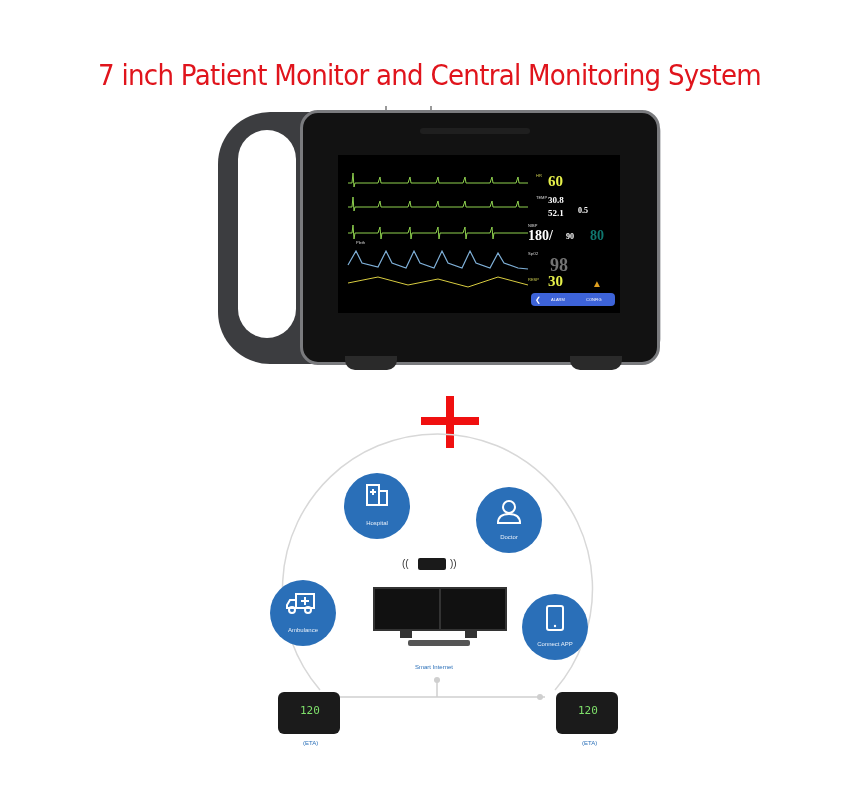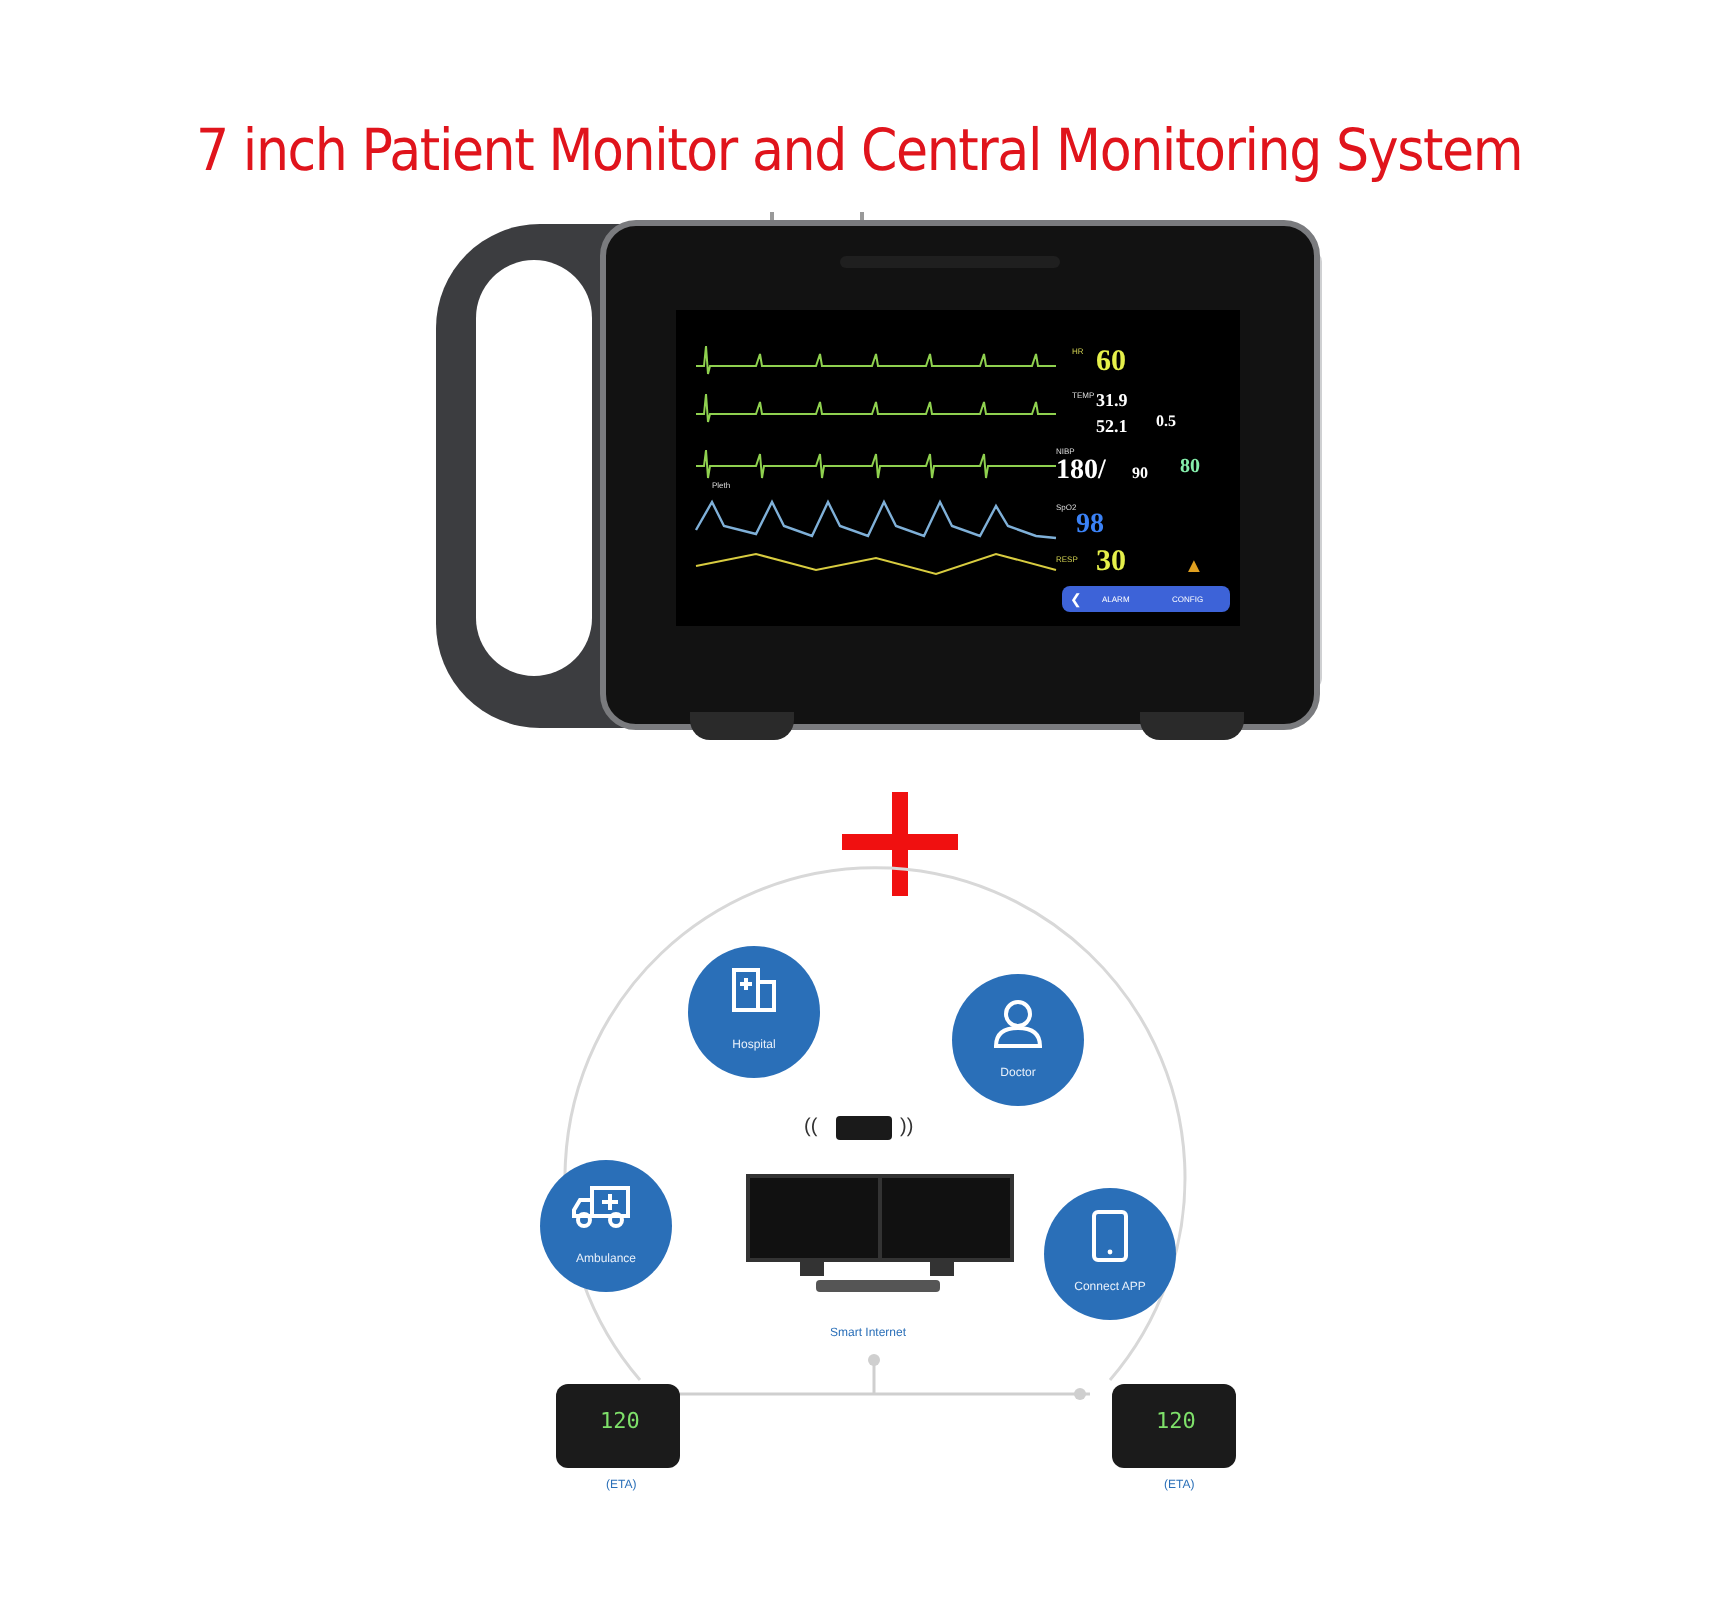--- a/index.html
+++ b/index.html
@@ -48,29 +48,29 @@
       <polyline fill="none" stroke="#8fd14f" stroke-width="1" points="10,28 14,28 15,18 16,32 17,28 40,28 42,22 43,28 70,28 72,22 73,28 98,28 100,22 101,28 125,28 127,22 128,28 152,28 154,22 155,28 178,28 180,22 181,28 190,28"></polyline>
       <polyline fill="none" stroke="#8fd14f" stroke-width="1" points="10,52 14,52 15,42 16,56 17,52 40,52 42,46 43,52 70,52 72,46 73,52 98,52 100,46 101,52 125,52 127,46 128,52 152,52 154,46 155,52 178,52 180,46 181,52 190,52"></polyline>
       <polyline fill="none" stroke="#8fd14f" stroke-width="1" points="10,78 14,78 15,70 16,84 17,78 40,78 42,72 43,84 44,78 70,78 72,72 73,84 74,78 98,78 100,72 101,84 102,78 125,78 127,72 128,84 129,78 152,78 154,72 155,84 156,78 190,78"></polyline>
       <polyline fill="none" stroke="#7fb0d8" stroke-width="1.2" points="10,110 18,96 24,108 40,112 48,96 54,108 68,113 76,96 82,108 96,113 104,96 110,108 124,113 132,96 138,108 152,113 160,98 166,108 180,113 190,114"></polyline>
       <polyline fill="none" stroke="#d8cc40" stroke-width="1" points="10,128 40,122 70,130 100,124 130,132 160,122 190,130"></polyline>
     </svg>
     <span class="lbl" style="left:18px;top:85px;color:#ddd">Pleth</span>
     <span class="lbl" style="left:198px;top:18px">HR</span>
     <span class="num" style="left:210px;top:18px;font-size:15px;color:#e6f04a">60</span>
     <span class="lbl" style="left:198px;top:40px;color:#ddd">TEMP</span>
-    <span class="num" style="left:210px;top:40px;font-size:9px;color:#fff">31.9</span>
+    <span class="num" style="left:210px;top:40px;font-size:9px;color:#fff">30.8</span>
     <span class="num" style="left:210px;top:53px;font-size:9px;color:#fff">52.1</span>
     <span class="num" style="left:240px;top:51px;font-size:8px;color:#fff">0.5</span>
     <span class="lbl" style="left:190px;top:68px;color:#ddd">NIBP</span>
     <span class="num" style="left:190px;top:73px;font-size:14px;color:#fff">180/</span>
     <span class="num" style="left:228px;top:77px;font-size:8px;color:#fff">90</span>
-    <span class="num" style="left:252px;top:73px;font-size:10px;color:#86efac">80</span>
+    <span class="num" style="left:252px;top:73px;font-size:14px;color:#0f766e">80</span>
     <span class="lbl" style="left:190px;top:96px;color:#ddd">SpO2</span>
-    <span class="num" style="left:200px;top:100px;font-size:14px;color:#3b82f6">98</span>
+    <span class="num" style="left:212px;top:100px;font-size:18px;color:#737373">98</span>
     <span class="lbl" style="left:190px;top:122px">RESP</span>
     <span class="num" style="left:210px;top:118px;font-size:15px;color:#e6f04a">30</span>
     <span style="position:absolute;left:254px;top:123px;color:#e0a020;font-size:10px">▲</span>
   </div>
   <div class="navbar">
     <span class="navtxt" style="left:4px;top:3px;font-size:7px">❮</span>
     <span class="navtxt" style="left:20px;top:4px">ALARM</span>
     <span class="navtxt" style="left:55px;top:4px">CONFIG</span>
   </div>
 </div>

